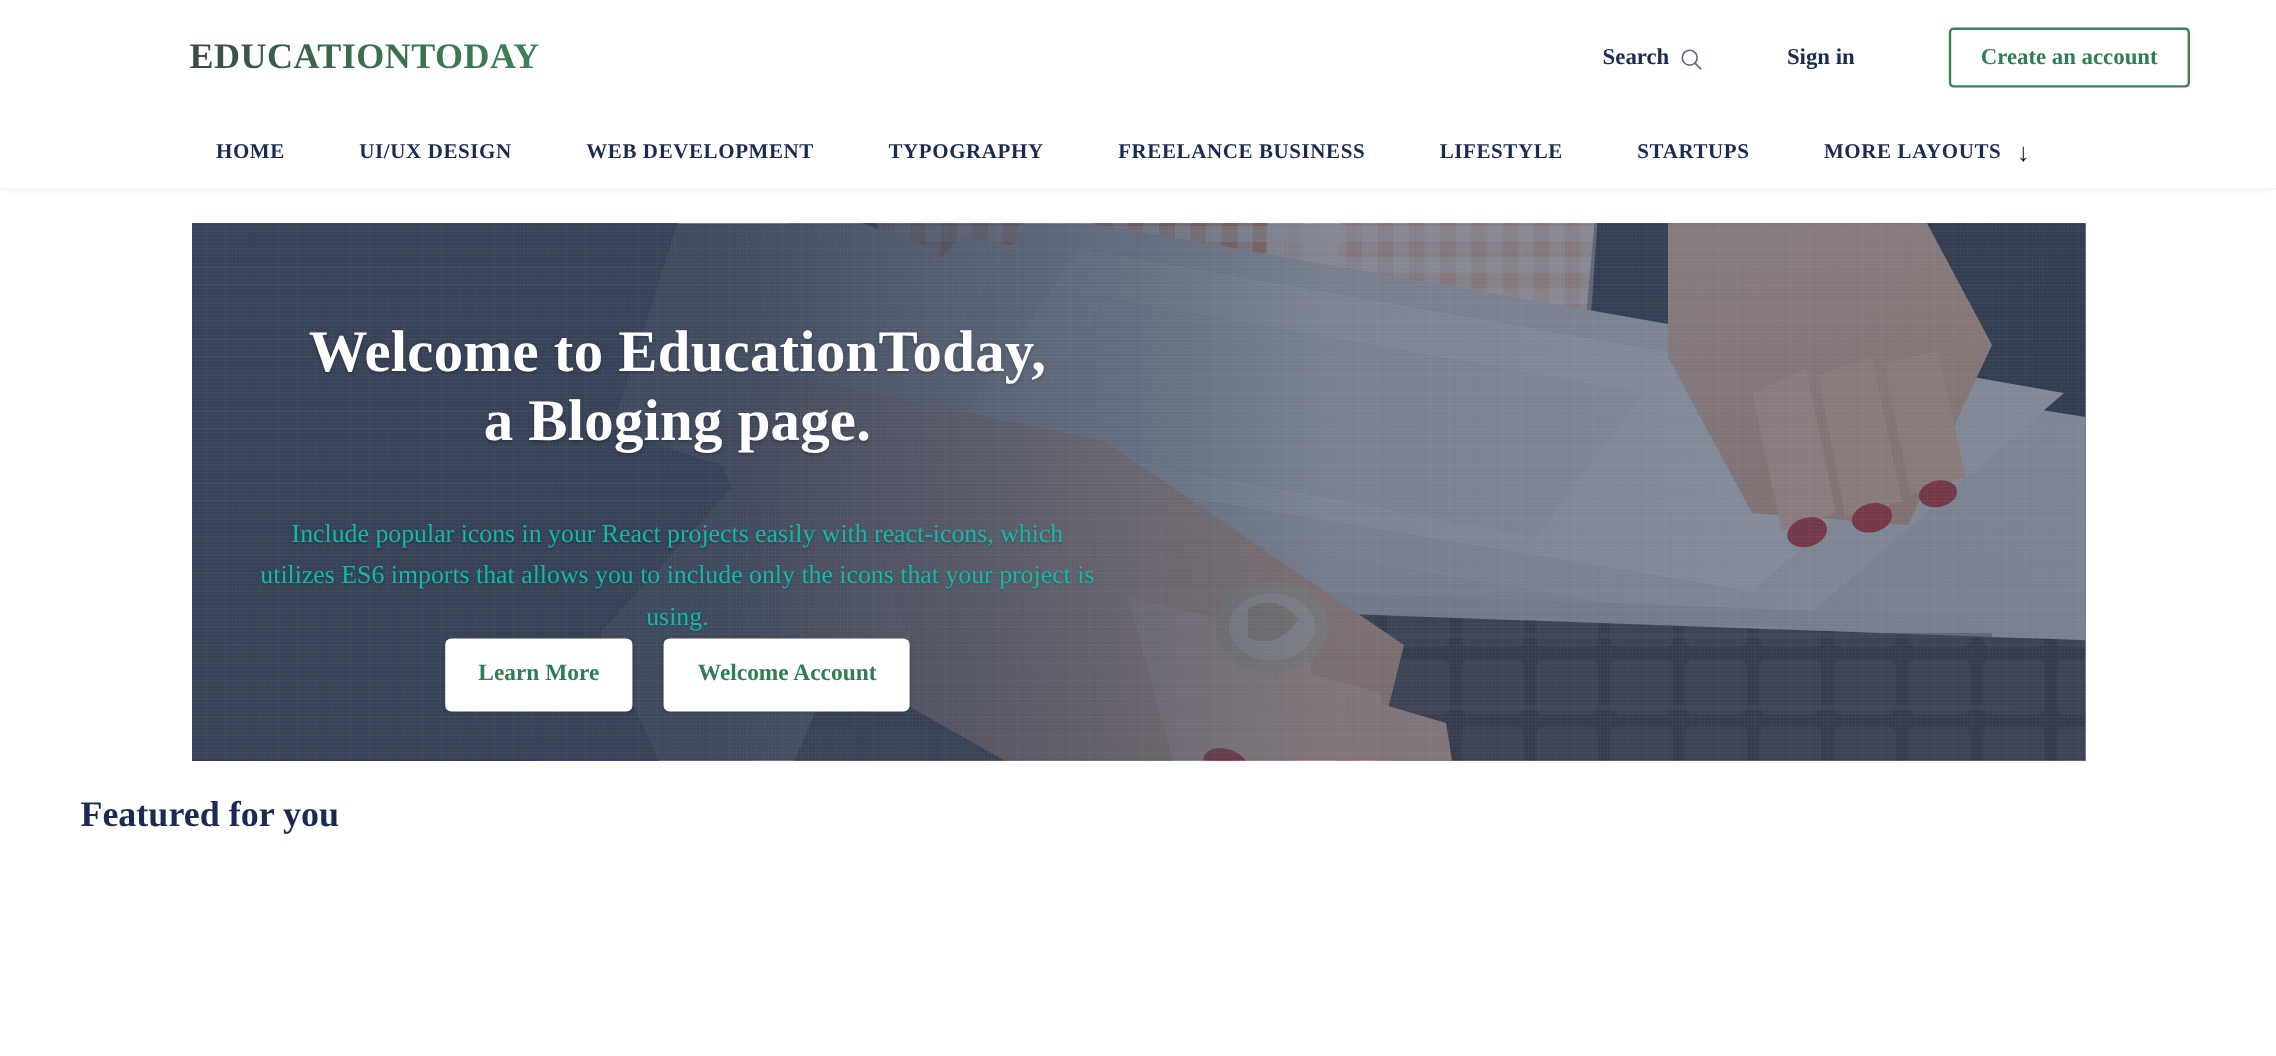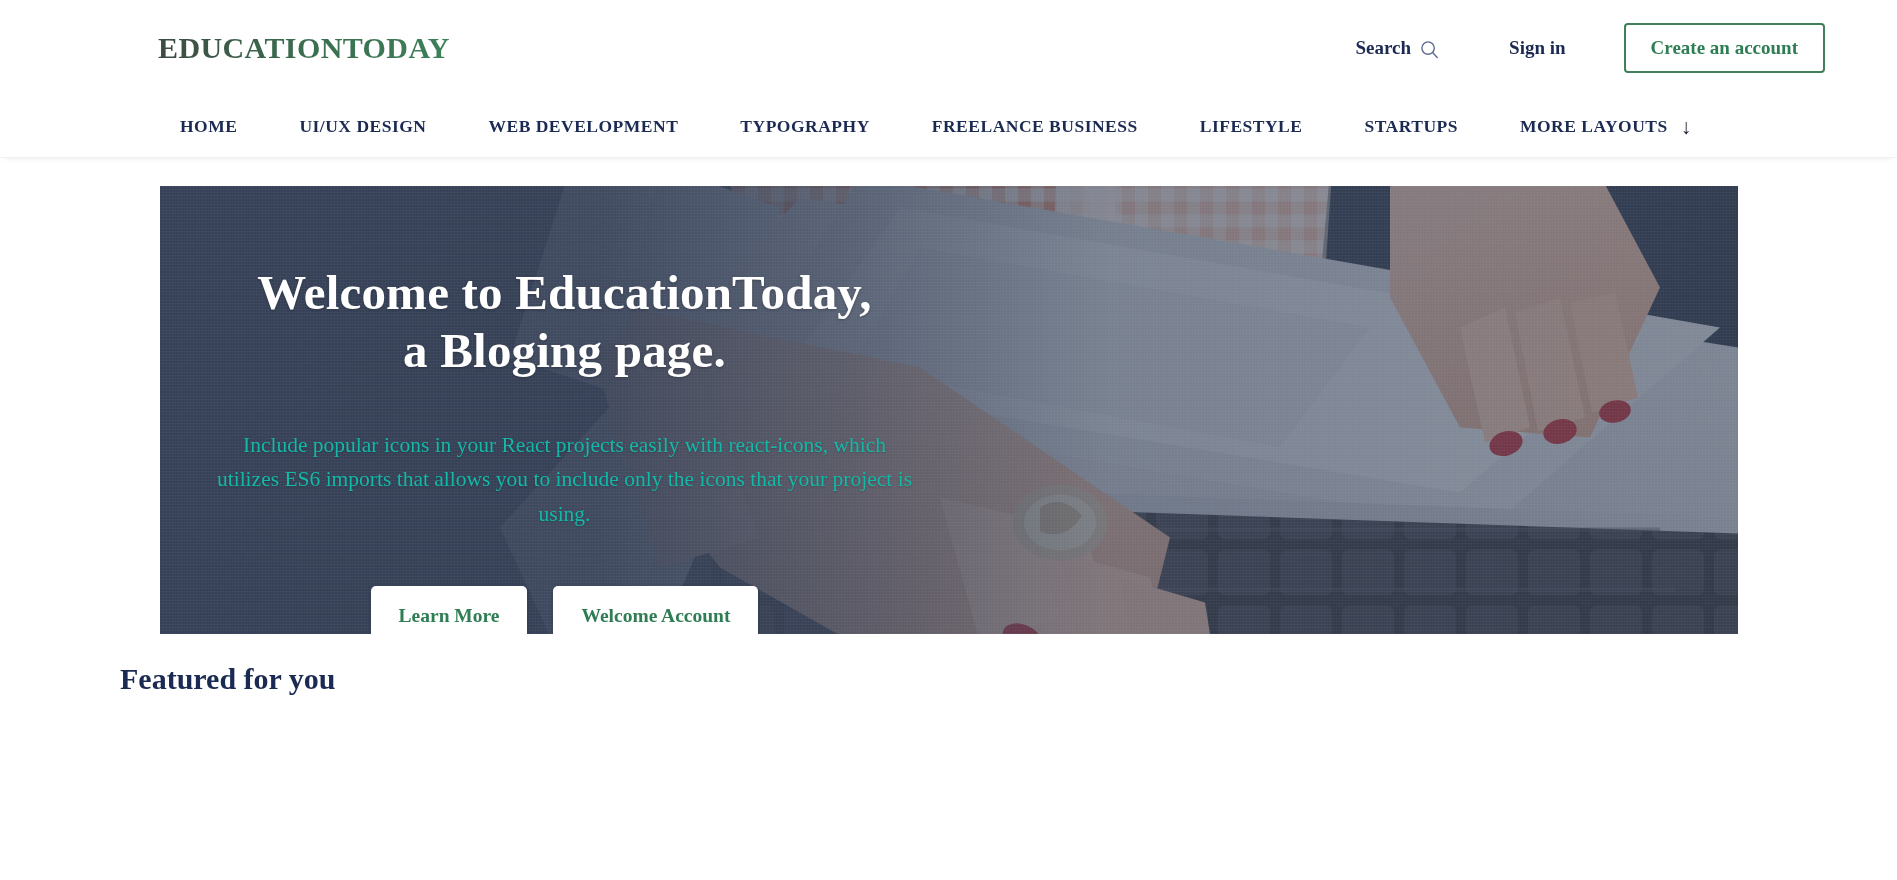--- a/index.html
+++ b/index.html
@@ -71,21 +71,21 @@
   .signin-link {
     color: #1b2a52;
     font-weight: bold;
     font-size: 19px;
     margin-left: 70px;
     cursor: pointer;
     white-space: nowrap;
   }
 
   .create-account-btn {
-    margin-left: 58px;
+    margin-left: 78px;
     border: 2px solid #3f8059;
     border-radius: 4px;
     background: #ffffff;
     color: #2e7d54;
     font-family: "Liberation Serif", "DejaVu Serif", serif;
     font-weight: bold;
     font-size: 19px;
     padding: 13px 25px;
     cursor: pointer;
     white-space: nowrap;
@@ -192,21 +192,20 @@
   .hero-sub {
     color: #14b8a6;
     font-size: 21.5px;
     line-height: 1.62;
     margin-top: 48px;
     padding: 0 30px;
     text-shadow: 0 1px 2px rgba(0,0,0,0.22);
   }
 
   .hero-buttons {
-    margin-top: 54px;
     display: flex;
     justify-content: center;
     gap: 26px;
   }
 
   .hero-btn {
     background: #ffffff;
     color: #2e7d54;
     font-family: "Liberation Serif", "DejaVu Serif", serif;
     font-weight: bold;
@@ -215,21 +214,21 @@
     border-radius: 5px;
     padding: 20px 28px;
     min-width: 140px;
     cursor: pointer;
     box-shadow: 0 1px 4px rgba(0,0,0,0.15);
     line-height: 1.05;
   }
 
   
   .below-hero {
-    padding-left: 120px;
+    padding-left: 67px;
     padding-top: 28px;
   }
 
   .section-heading {
     color: #1b2a52;
     font-size: 30px;
     font-weight: bold;
     line-height: 1.1;
   }
 </style>

